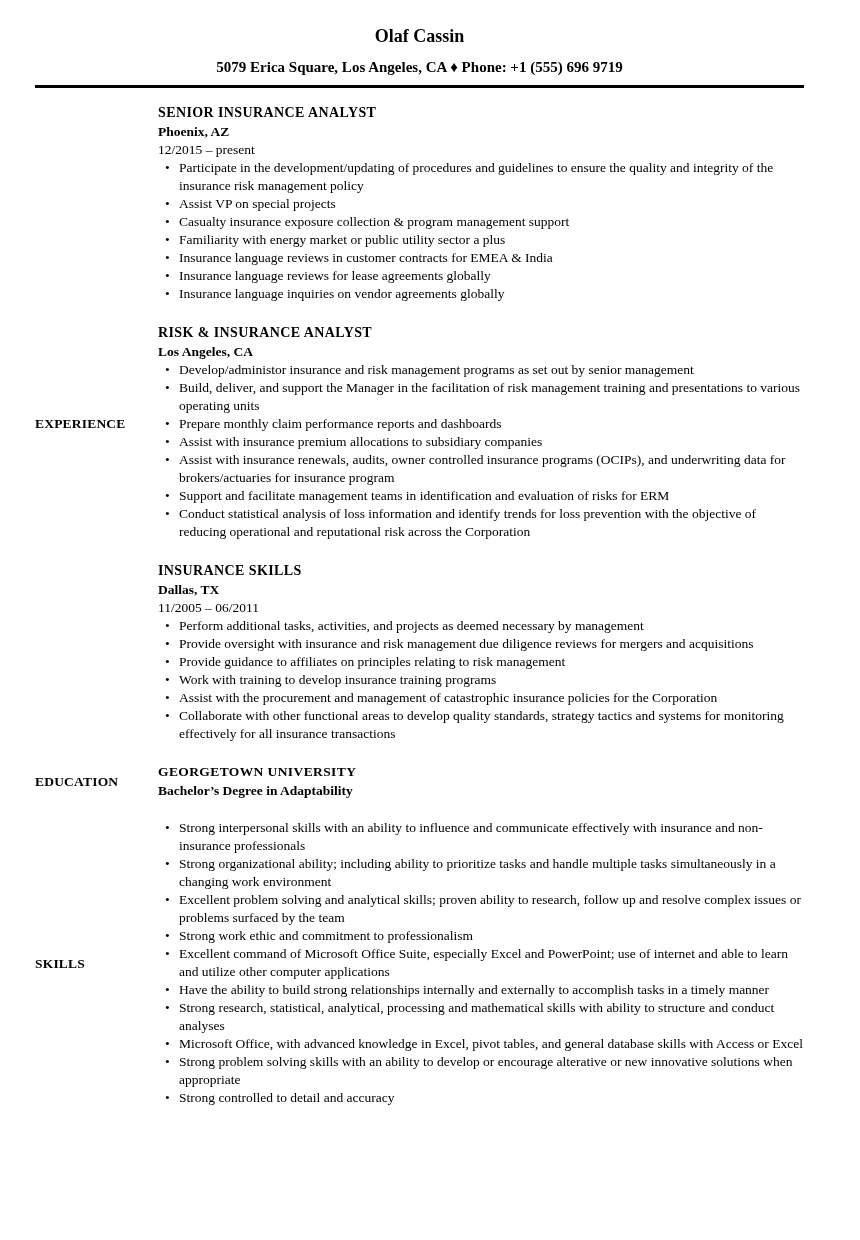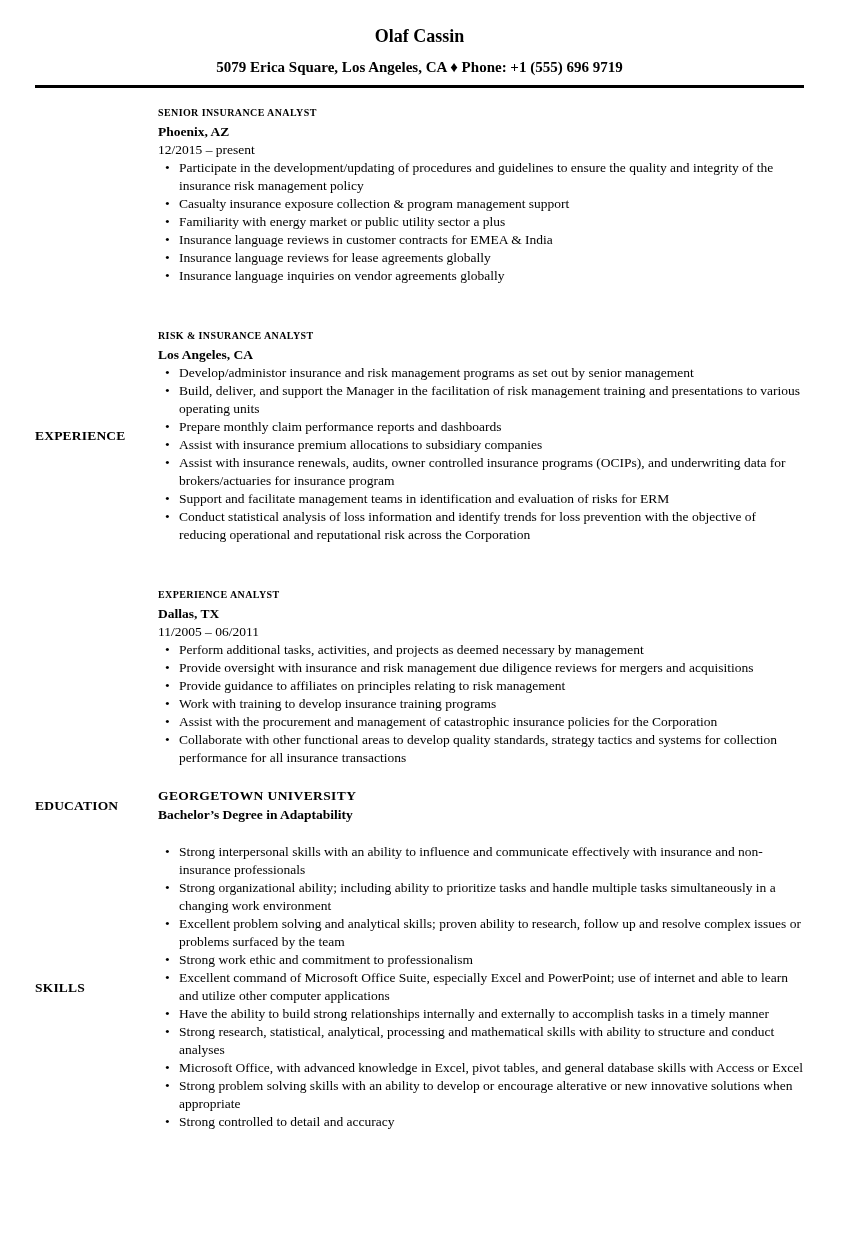--- a/index.html
+++ b/index.html
@@ -41,24 +41,24 @@
     font-size: 13.5px;
     line-height: 19px;
     letter-spacing: 0.2px;
   }
   .content {
     flex: 1;
     font-size: 13.5px;
     line-height: 18px;
   }
 
-  .job + .job { margin-top: 41px; }
+  .job + .job { margin-top: 20px; }
   .job-title {
     font-weight: bold;
-    font-size: 10px;
+    font-size: 14px;
     letter-spacing: 0.4px;
     line-height: 19px;
   }
   .job-location { font-weight: bold; line-height: 19px; }
   .job-dates { line-height: 18px; }
 
   ul.bullets { list-style: none; margin: 0; padding: 0; }
   ul.bullets li {
     position: relative;
     padding-left: 21px;
@@ -96,20 +96,21 @@
     <section class="row">
       <div class="label">EXPERIENCE</div>
       <div class="content">
 
         <article class="job">
           <div class="job-title">SENIOR INSURANCE ANALYST</div>
           <div class="job-location">Phoenix, AZ</div>
           <div class="job-dates">12/2015 – present</div>
           <ul class="bullets">
             <li>Participate in the development/updating of procedures and guidelines to ensure the quality and integrity of the insurance risk management policy</li>
+            <li>Assist VP on special projects</li>
             <li>Casualty insurance exposure collection &amp; program management support</li>
             <li>Familiarity with energy market or public utility sector a plus</li>
             <li>Insurance language reviews in customer contracts for EMEA &amp; India</li>
             <li>Insurance language reviews for lease agreements globally</li>
             <li>Insurance language inquiries on vendor agreements globally</li>
           </ul>
         </article>
 
         <article class="job">
           <div class="job-title">RISK &amp; INSURANCE ANALYST</div>
@@ -119,30 +120,30 @@
             <li>Build, deliver, and support the Manager in the facilitation of risk management training and presentations to various operating units</li>
             <li>Prepare monthly claim performance reports and dashboards</li>
             <li>Assist with insurance premium allocations to subsidiary companies</li>
             <li>Assist with insurance renewals, audits, owner controlled insurance programs (OCIPs), and underwriting data for brokers/actuaries for insurance program</li>
             <li>Support and facilitate management teams in identification and evaluation of risks for ERM</li>
             <li>Conduct statistical analysis of loss information and identify trends for loss prevention with the objective of reducing operational and reputational risk across the Corporation</li>
           </ul>
         </article>
 
         <article class="job">
-          <div class="job-title">EXPERIENCE ANALYST</div>
+          <div class="job-title">INSURANCE SKILLS</div>
           <div class="job-location">Dallas, TX</div>
           <div class="job-dates">11/2005 – 06/2011</div>
           <ul class="bullets">
             <li>Perform additional tasks, activities, and projects as deemed necessary by management</li>
             <li>Provide oversight with insurance and risk management due diligence reviews for mergers and acquisitions</li>
             <li>Provide guidance to affiliates on principles relating to risk management</li>
             <li>Work with training to develop insurance training programs</li>
             <li>Assist with the procurement and management of catastrophic insurance policies for the Corporation</li>
-            <li>Collaborate with other functional areas to develop quality standards, strategy tactics and systems for collection performance for all insurance transactions</li>
+            <li>Collaborate with other functional areas to develop quality standards, strategy tactics and systems for monitoring effectively for all insurance transactions</li>
           </ul>
         </article>
 
       </div>
     </section>
 
     <section class="row">
       <div class="label">EDUCATION</div>
       <div class="content">
         <div class="edu-school">GEORGETOWN UNIVERSITY</div>

